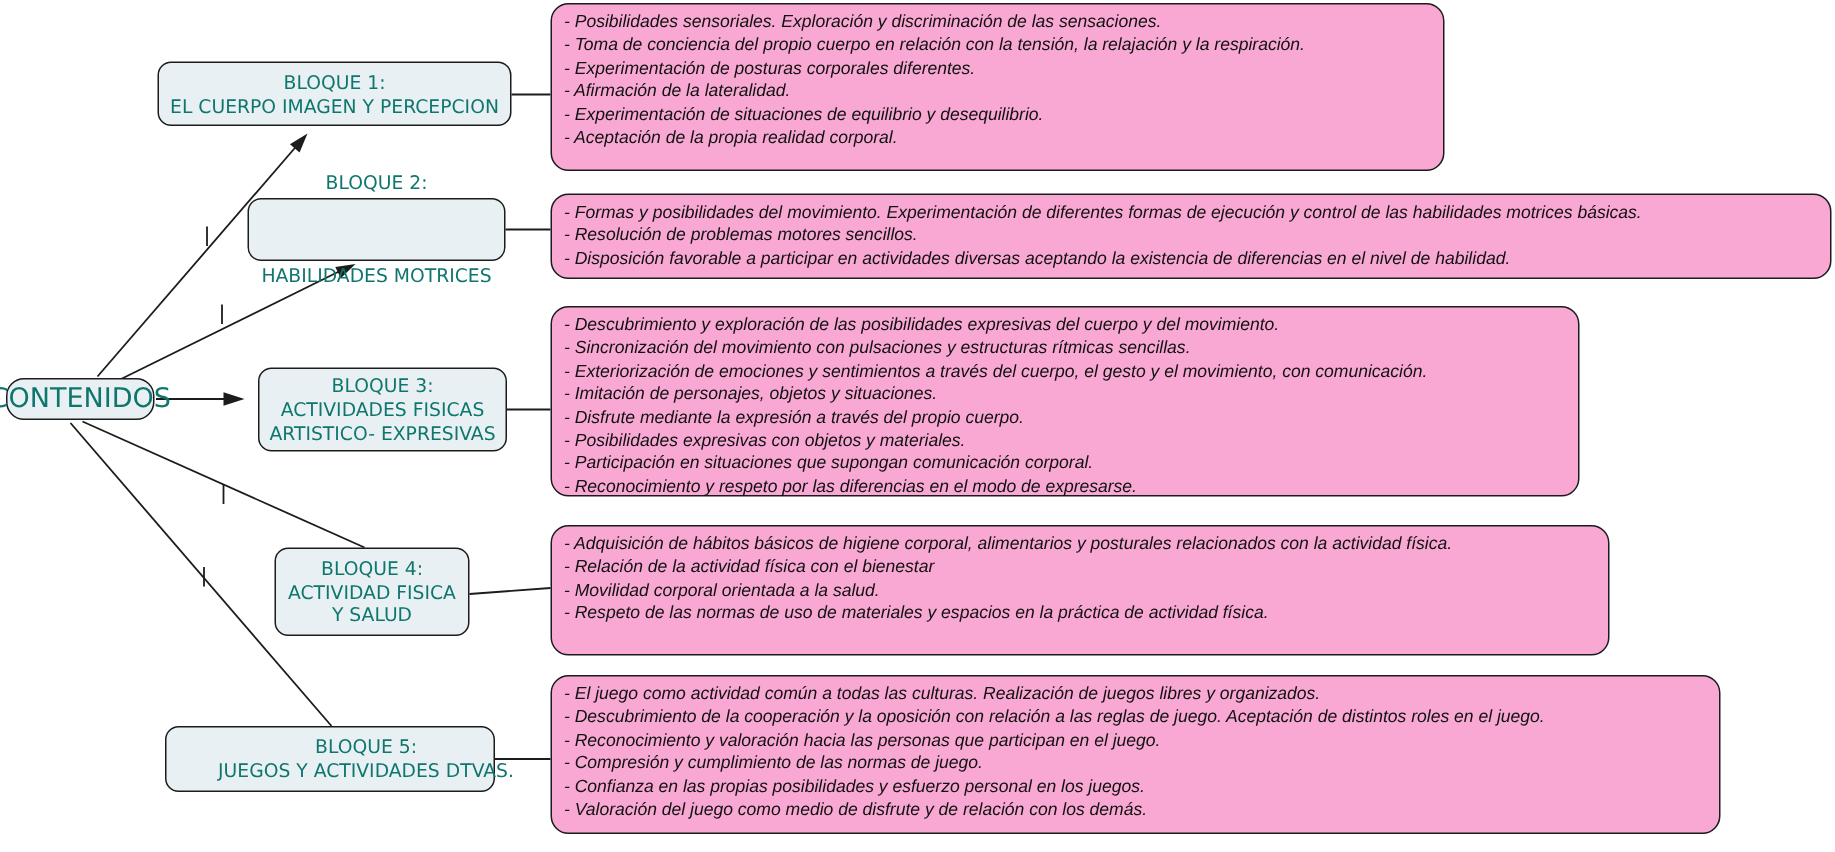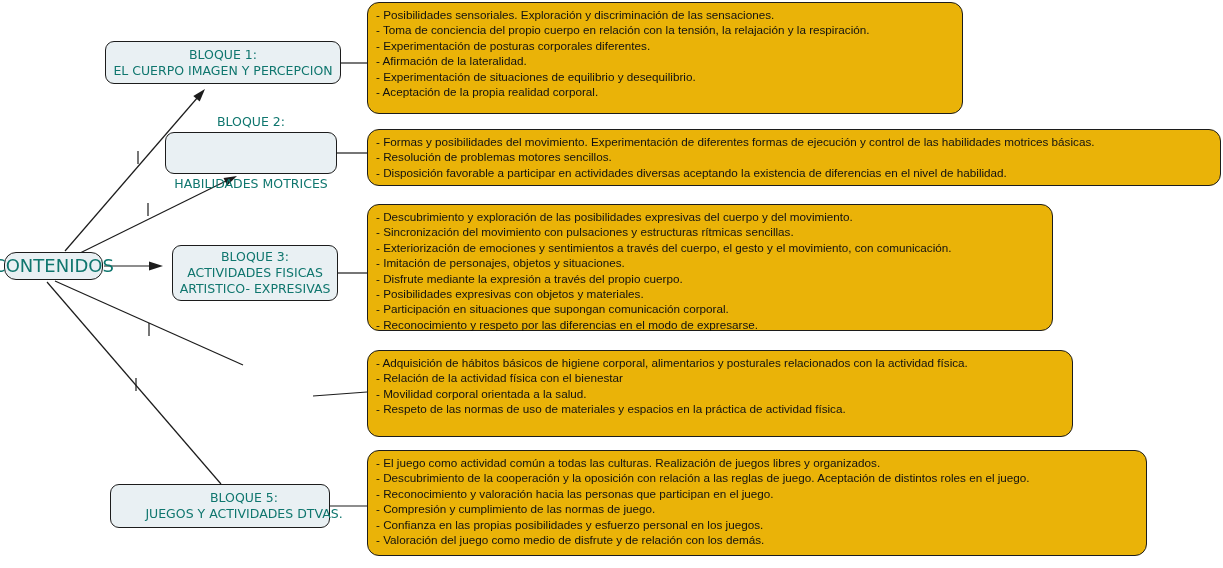--- a/index.html
+++ b/index.html
@@ -19,28 +19,29 @@
     display:flex;flex-direction:column;
     align-items:center;justify-content:center;
     box-sizing:border-box;
   }
   .node .nline{line-height:1.26;font-size:12.5px;white-space:nowrap;}
   .node.root{border-radius:12px;}
   .node.root .nline{font-size:18px;}
   .node.block{border-radius:9px;}
   .detail{
     position:absolute;z-index:2;
-    background:#eab308;
+    background:#f9a8d4;
     border:1.5px solid #1c1c1c;
     border-radius:12px;
     color:#111111;
     box-sizing:border-box;
     padding:4px 8px;
     font-family:"Liberation Sans", sans-serif;
     font-size:11.7px;
+    font-style:italic;
   }
   .detail .item{line-height:15.4px;white-space:nowrap;}
 </style>
 </head>
 <body>
 
 <div class="canvas">
 
   <svg class="edges" width="1223" height="568" viewBox="0 0 1223 568">
 
@@ -78,20 +79,25 @@
     <div class="nline">BLOQUE 2:</div>
     <div class="nline">HABILIDADES MOTRICES</div>
   </div>
 
   <div class="node block" style="left:172px;top:245px;width:166px;height:56px;">
     <div class="nline">BLOQUE 3:</div>
     <div class="nline">ACTIVIDADES FISICAS</div>
     <div class="nline">ARTISTICO- EXPRESIVAS</div>
   </div>
 
+  <div class="node block" style="left:183px;top:365px;width:130px;height:59px;">
+    <div class="nline">BLOQUE 4:</div>
+    <div class="nline">ACTIVIDAD FISICA</div>
+    <div class="nline">Y SALUD</div>
+  </div>
 
   <div class="node block" style="left:110px;top:484px;width:220px;height:44px;padding-left:48px;">
     <div class="nline">BLOQUE 5:</div>
     <div class="nline">JUEGOS Y ACTIVIDADES DTVAS.</div>
   </div>
 
   <div class="detail" style="left:367px;top:2px;width:596px;height:112px;">
     <div class="item">- Posibilidades sensoriales. Exploración y discriminación de las sensaciones.</div>
     <div class="item">- Toma de conciencia del propio cuerpo en relación con la tensión, la relajación y la respiración.</div>
     <div class="item">- Experimentación de posturas corporales diferentes.</div>

